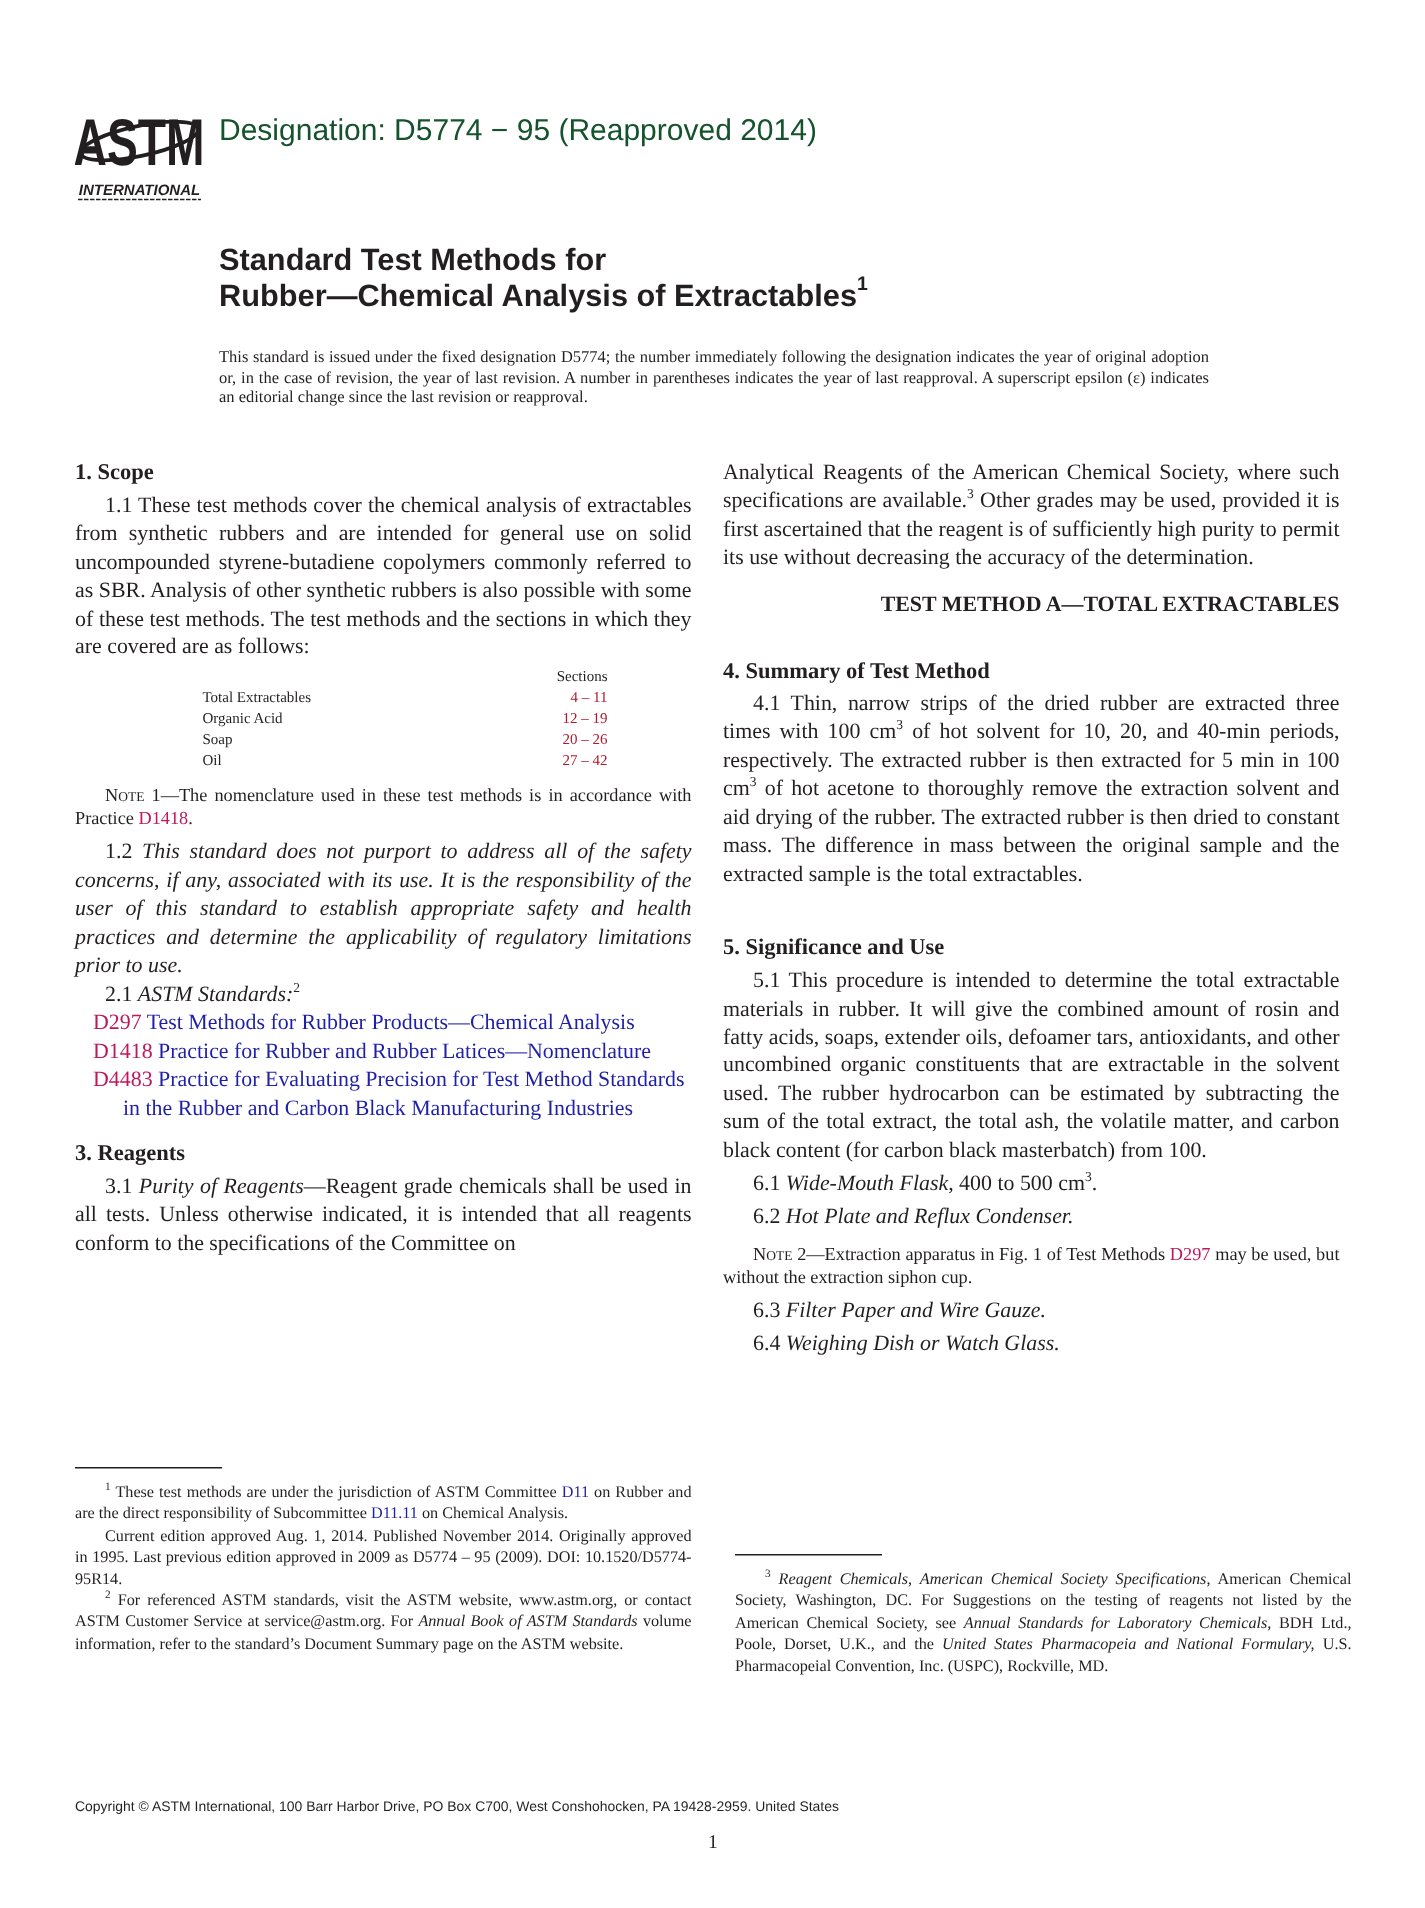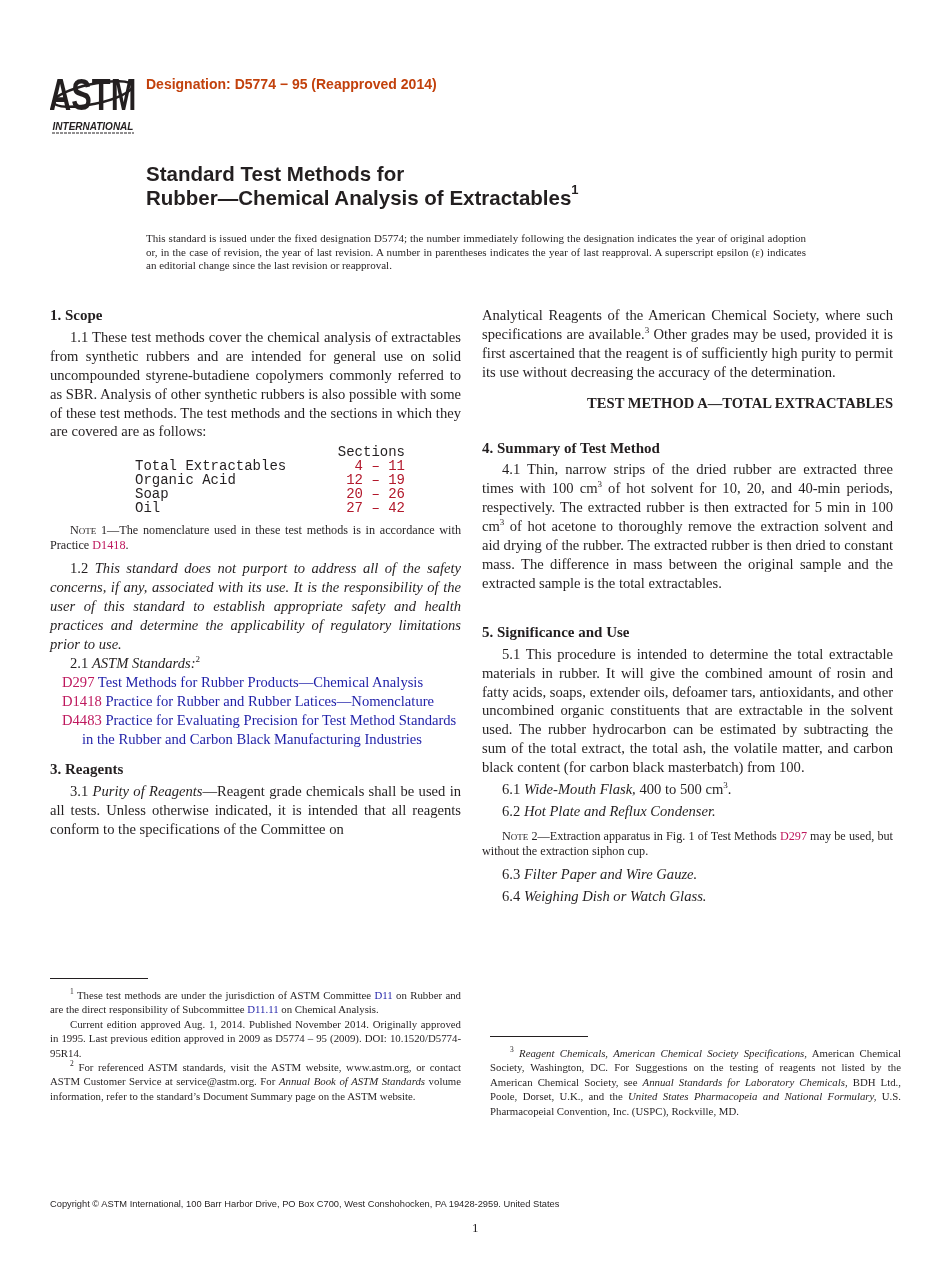--- a/index.html
+++ b/index.html
@@ -1,41 +1,41 @@
 <!DOCTYPE html>
 <html><head>
   <meta charset="utf-8">
   <style>
     * { margin: 0; padding: 0; box-sizing: border-box; }
     html, body { width: 950px; height: 1272px; background: #ffffff; overflow: hidden; }
     body { position: relative; font-family: "Liberation Serif", serif; color: #231f20; }
 
     .logo { position: absolute; left: 50px; top: 60px; width: 86px; height: 74px; }
-    .designation { position: absolute; left: 146px; top: 76px; font-family: "Liberation Sans", sans-serif; font-weight: bold; font-size: 14px; color: #c2410c; }
+    .designation { position: absolute; left: 146px; top: 76px; font-family: "Liberation Sans", sans-serif; font-weight: normal; font-size: 20px; color: #14532d; }
 
     .title { position: absolute; left: 146px; top: 162px; font-family: "Liberation Sans", sans-serif; font-weight: bold; font-size: 20.5px; line-height: 24px; color: #231f20; }
     .title sup { font-size: 13px; position: relative; top: -3px; }
 
     .intro { position: absolute; left: 146px; top: 232px; width: 660px; font-size: 11px; line-height: 13.5px; text-align: justify; color: #231f20; }
 
     .col { position: absolute; top: 306px; width: 411px; font-size: 14.6px; line-height: 18.9px; }
     .col-left { left: 50px; }
     .col-right { left: 482px; }
 
     .p { text-align: justify; text-indent: 20px; }
     .h { font-weight: bold; font-size: 15px; margin-top: 10px; margin-bottom: 3px; }
     .h:first-child { margin-top: 0; }
     .note { font-size: 12.2px; line-height: 15px; text-indent: 20px; text-align: justify; margin: 8px 0 6px 0; }
     .sc { font-variant: small-caps; margin-top: 37px; }
     .red { color: #be185d; }
     .blue { color: #1f1fa8; }
     i { font-style: italic; }
     sup { font-size: 9px; vertical-align: super; line-height: 0; }
 
-    .sections-table { margin: 4px 0 6px 85px; font-family: Liberation Mono, monospace; font-size: 14px; line-height: 14px; width: 270px; border-collapse: collapse; }
+    .sections-table { margin: 4px 0 6px 85px; font-family: Liberation Serif, serif; font-size: 10px; line-height: 14px; width: 270px; border-collapse: collapse; }
     .sections-table td { padding: 0; }
     .sections-table td.num { text-align: right; color: #b2182b; }
     .sections-table th { text-align: right; font-weight: normal; }
 
     .ref { padding-left: 32px; text-indent: -20px; margin-left: 0; }
 
     .center-h { text-align: right; font-weight: bold; font-size: 14.6px; margin: 12px 0 26px 0; }
 
     .item { text-indent: 20px; margin: 3px 0; }
 

